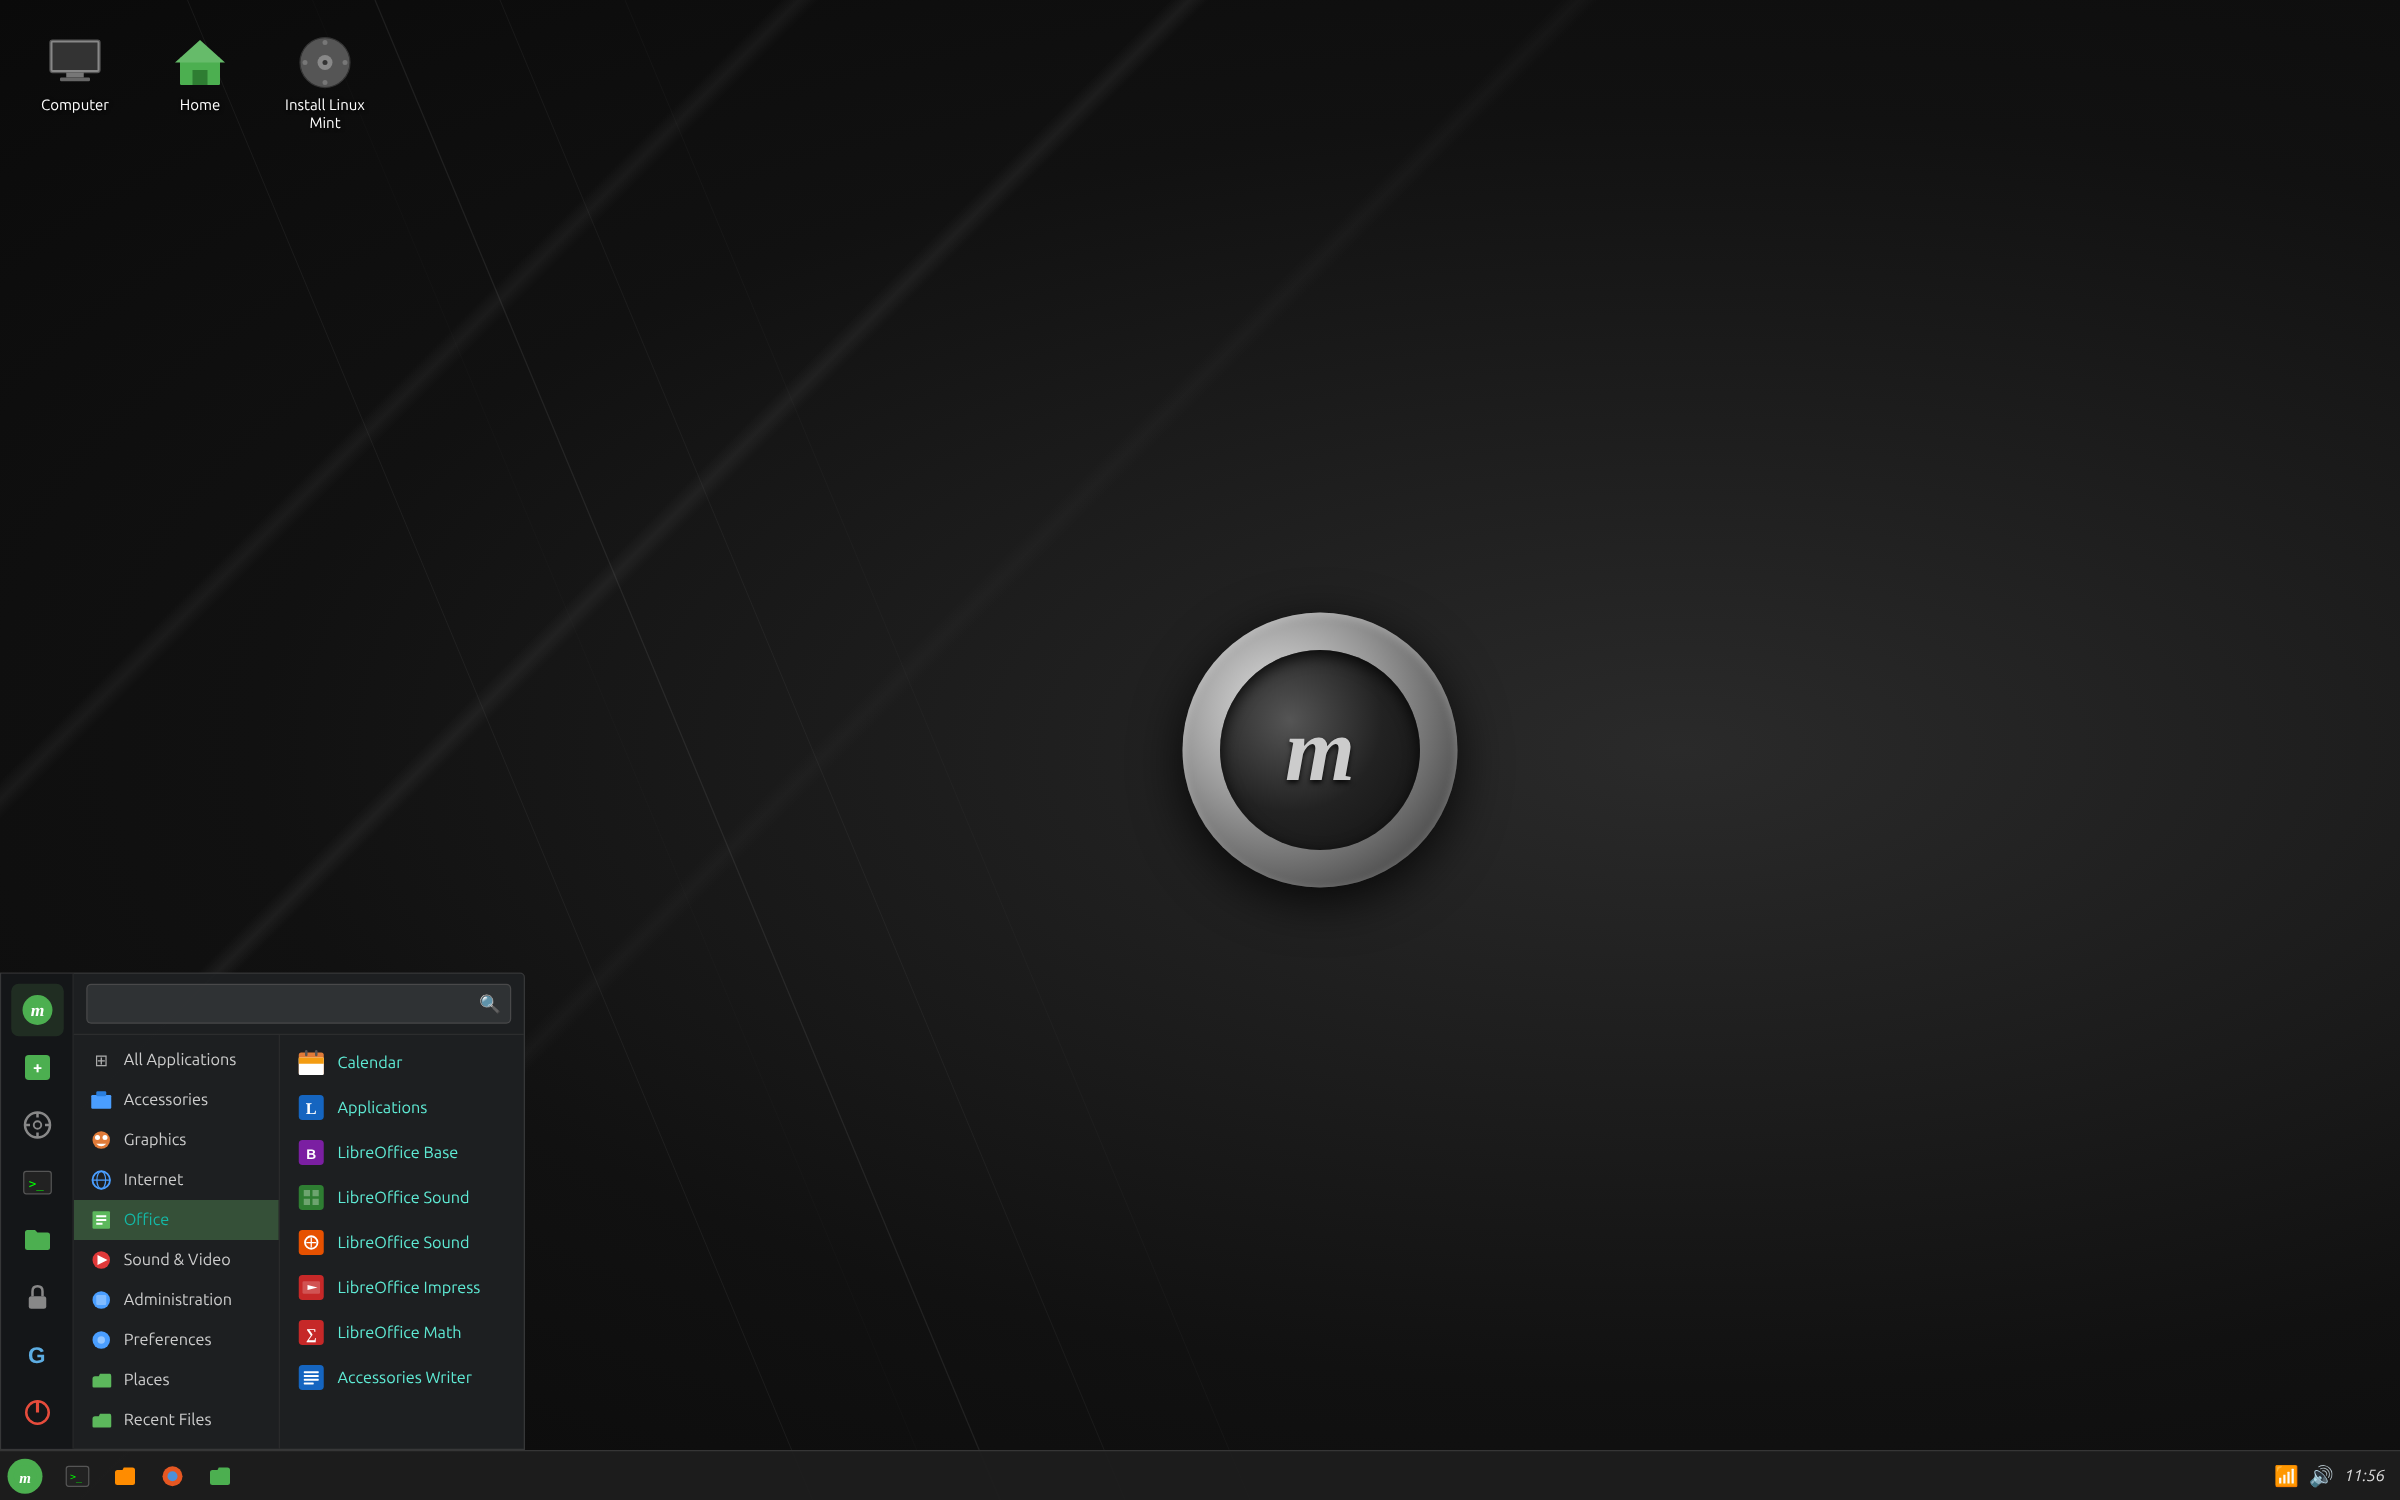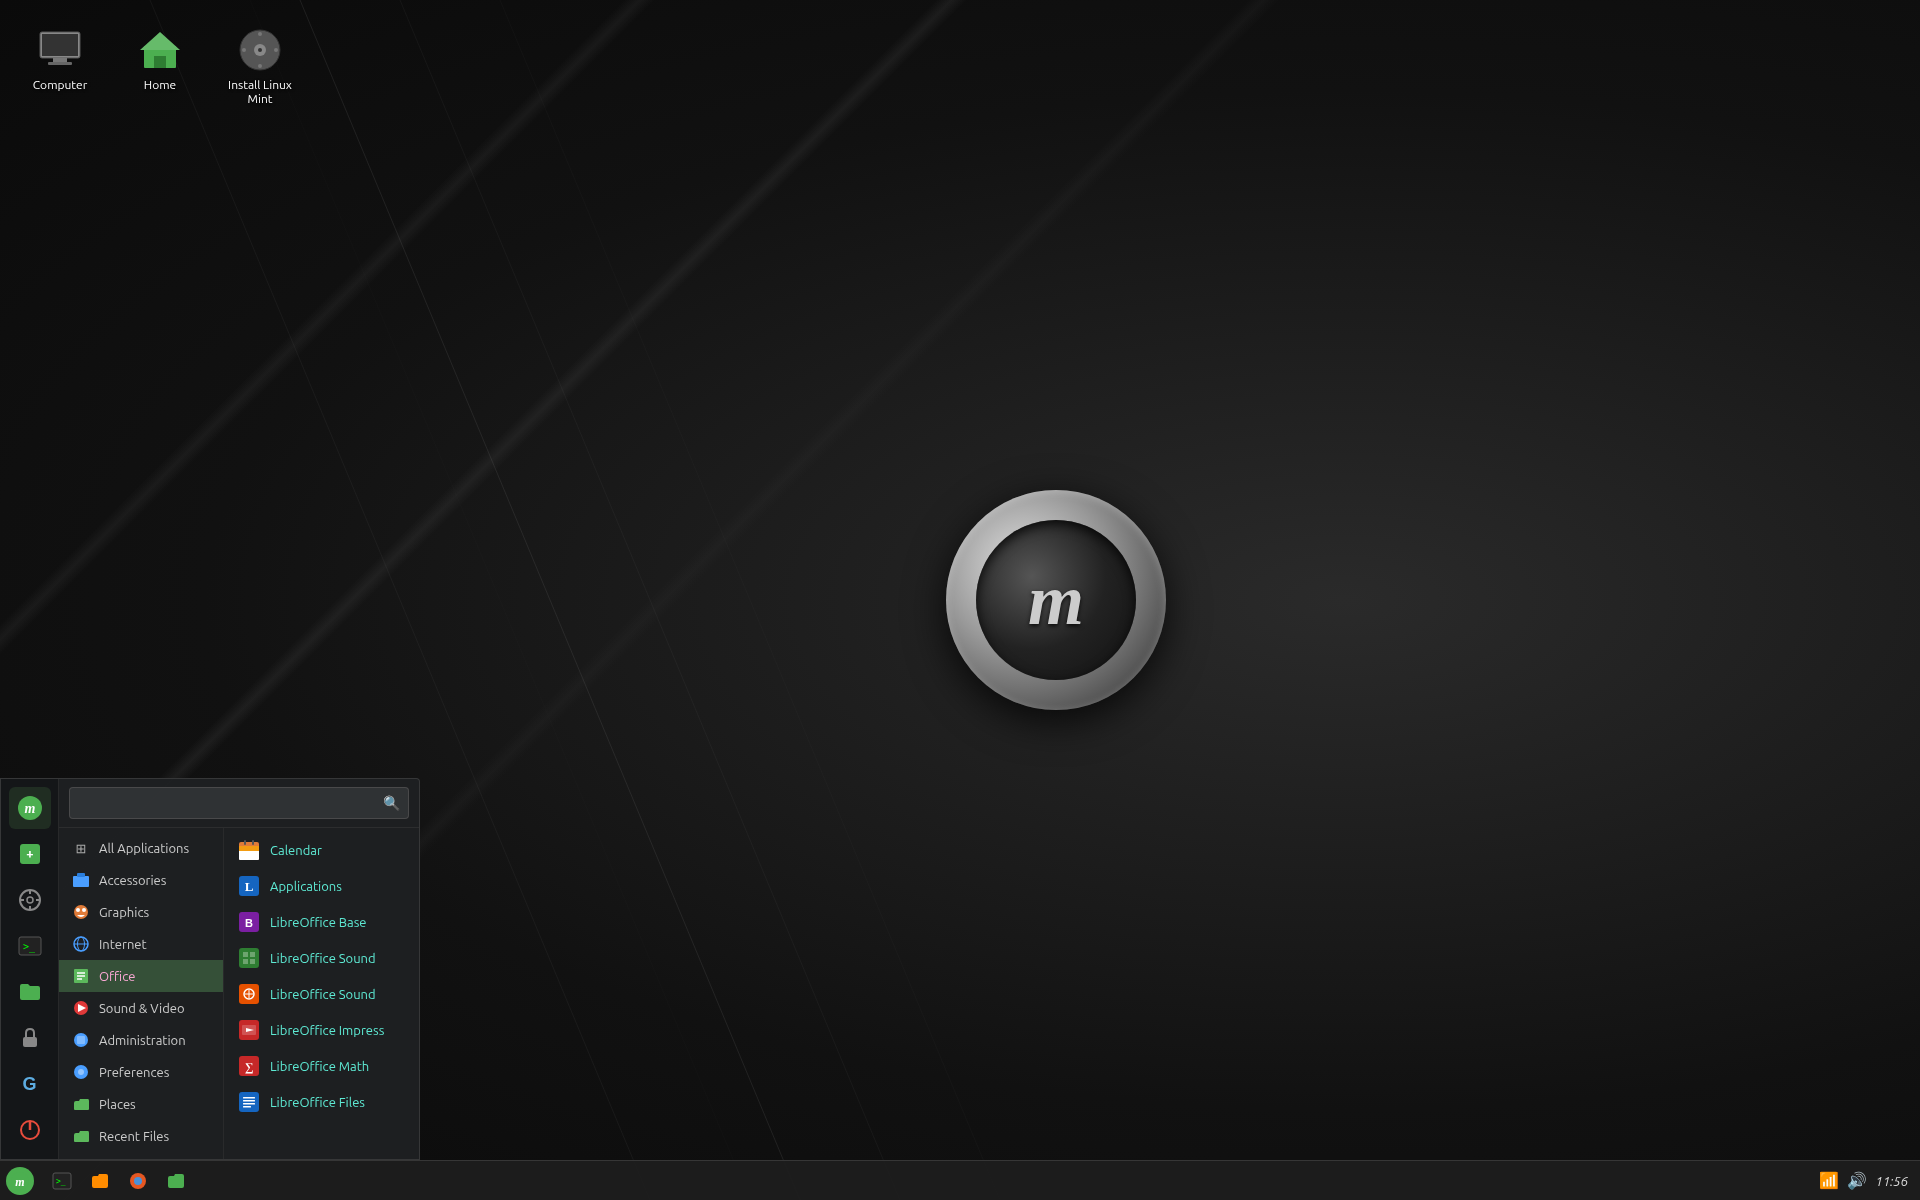--- a/index.html
+++ b/index.html
@@ -278,21 +278,21 @@
       gap: 8px;
       padding: 6px 12px;
       cursor: pointer;
       color: #ccc;
       font-size: 13px;
       border-radius: 0;
     }
 
     .menu-cat-item.active {
       background: rgba(77, 130, 80, 0.5);
-      color: #f9a8d4;
+      color: #14b8a6;
     }
 
     .cat-icon {
       width: 20px;
       height: 20px;
       border-radius: 3px;
       display: flex;
       align-items: center;
       justify-content: center;
       font-size: 13px;
@@ -645,21 +645,21 @@
           <div class="menu-app-item">
             <div class="app-icon">
               <svg width="22" height="22" viewBox="0 0 22 22">
                 <rect x="1" y="1" width="20" height="20" rx="3" fill="#1565C0"></rect>
                 <rect x="5" y="6" width="12" height="1.5" rx="0.5" fill="white"></rect>
                 <rect x="5" y="9" width="12" height="1.5" rx="0.5" fill="white"></rect>
                 <rect x="5" y="12" width="12" height="1.5" rx="0.5" fill="white"></rect>
                 <rect x="5" y="15" width="8" height="1.5" rx="0.5" fill="white"></rect>
               </svg>
             </div>
-            <span>LibreOffice Files</span>
+            <span>Accessories Writer</span>
           </div>
         </div>
       </div>
     </div>
   </div>
 </div>
 
 <div class="taskbar">
 
   <div class="taskbar-start">

